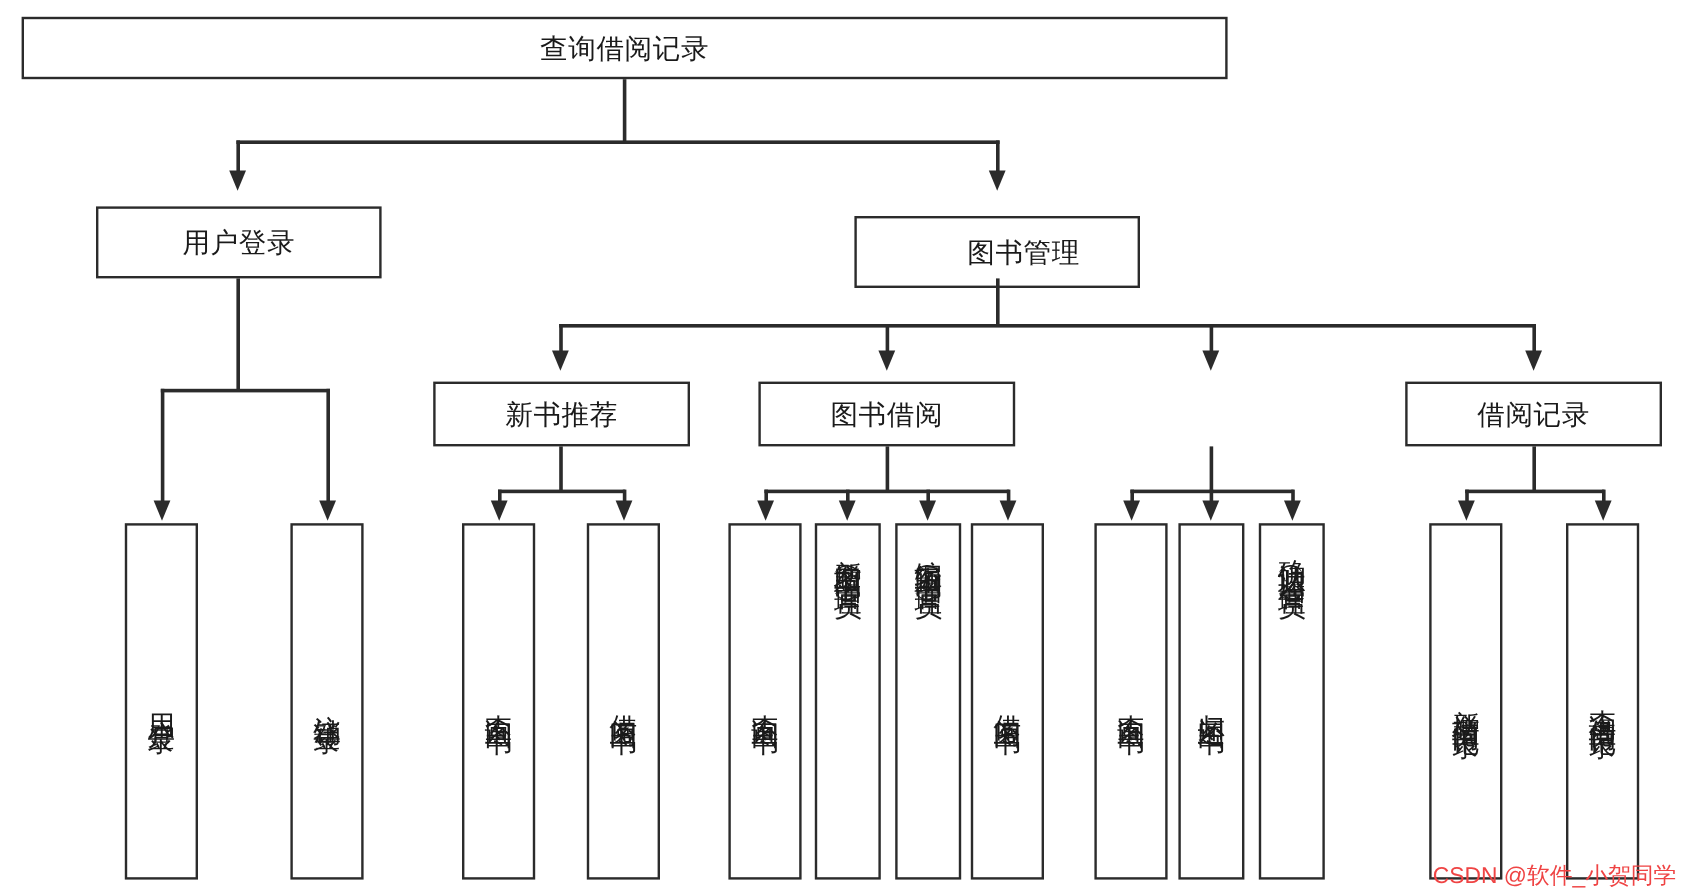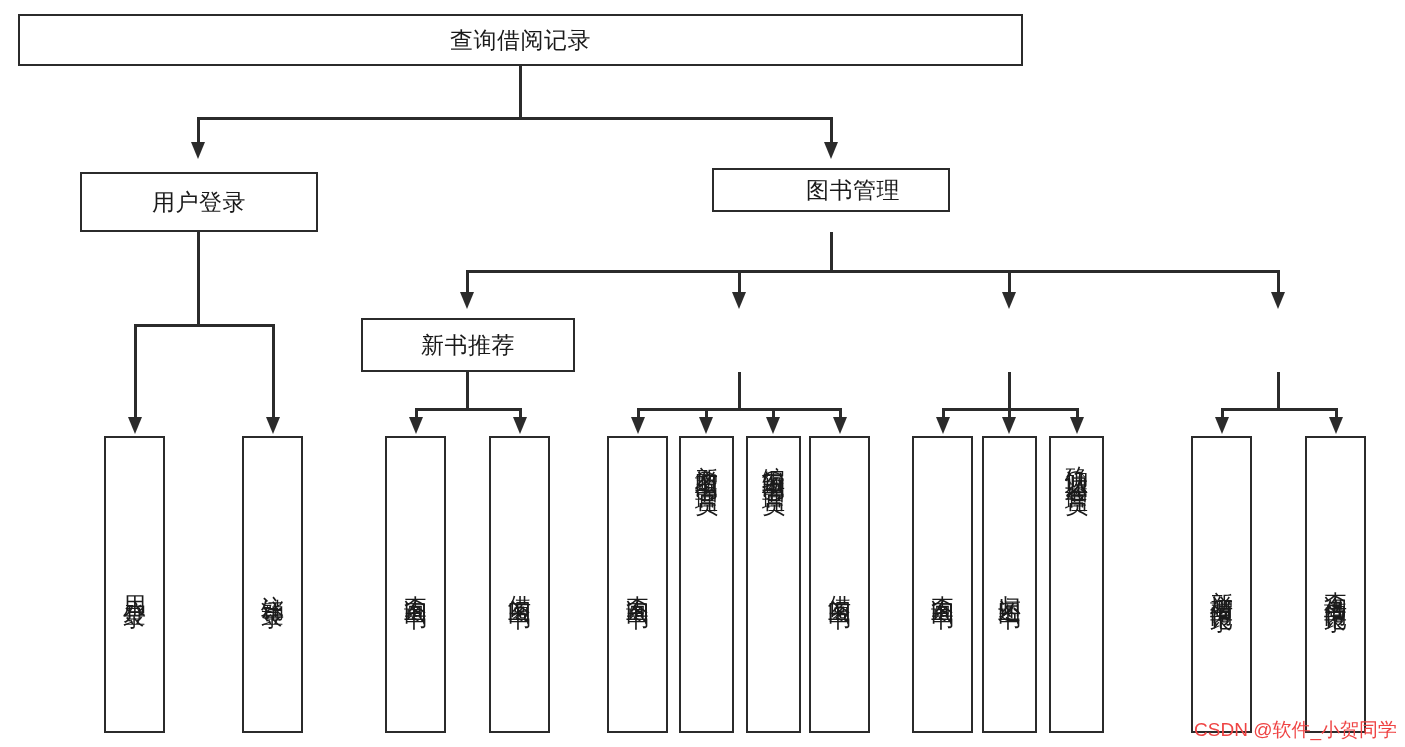--- a/index.html
+++ b/index.html
@@ -102,21 +102,21 @@
   <div class="ln h" style="left:197px; top:117px; width:636px;"></div>
   <div class="ln v" style="left:197px; top:117px; height:28px;"></div>
   <div class="ln v" style="left:830px; top:117px; height:28px;"></div>
   <div class="arrow" style="left:191px; top:142px;"></div>
   <div class="arrow" style="left:824px; top:142px;"></div>
 
   <div class="node horiz" style="left:80px; top:172px; width:238px; height:60px;">
     <span class="label">用户登录</span>
   </div>
 
-  <div class="node horiz" style="left:712px; top:168px; width:238px; height:44px;padding-left:44px;">
+  <div class="node horiz" style="left:712px; top:180px; width:238px; height:60px;padding-left:44px;">
     <span class="label">图书管理</span>
   </div>
 
   <div class="ln v" style="left:197px; top:232px; height:94px;"></div>
   <div class="ln h" style="left:134px; top:324px; width:141px;"></div>
   <div class="ln v" style="left:134px; top:324px; height:96px;"></div>
   <div class="ln v" style="left:272px; top:324px; height:96px;"></div>
   <div class="arrow" style="left:128px; top:417px;"></div>
   <div class="arrow" style="left:266px; top:417px;"></div>
 
@@ -128,22 +128,28 @@
   <div class="ln v" style="left:1277px; top:270px; height:24px;"></div>
   <div class="arrow" style="left:460px; top:292px;"></div>
   <div class="arrow" style="left:732px; top:292px;"></div>
   <div class="arrow" style="left:1002px; top:292px;"></div>
   <div class="arrow" style="left:1271px; top:292px;"></div>
 
   <div class="node horiz" style="left:361px; top:318px; width:214px; height:54px;">
     <span class="label">新书推荐</span>
   </div>
 
-
-
+  <div class="node horiz" style="left:632px; top:318px; width:214px; height:54px;">
+    <span class="label">图书借阅</span>
+  </div>
+
+
+  <div class="node horiz" style="left:1171px; top:318px; width:214px; height:54px;">
+    <span class="label">借阅记录</span>
+  </div>
 
   <div class="ln v" style="left:466px; top:372px; height:38px;"></div>
   <div class="ln h" style="left:415px; top:408px; width:106px;"></div>
   <div class="ln v" style="left:415px; top:408px; height:12px;"></div>
   <div class="ln v" style="left:519px; top:408px; height:12px;"></div>
   <div class="arrow" style="left:409px; top:417px;"></div>
   <div class="arrow" style="left:513px; top:417px;"></div>
 
   <div class="ln v" style="left:738px; top:372px; height:38px;"></div>
   <div class="ln h" style="left:637px; top:408px; width:204px;"></div>

